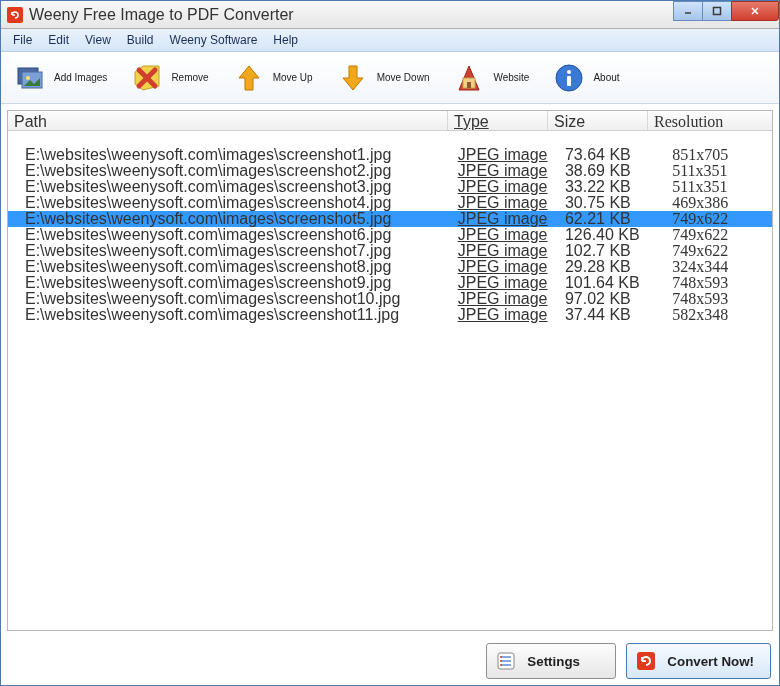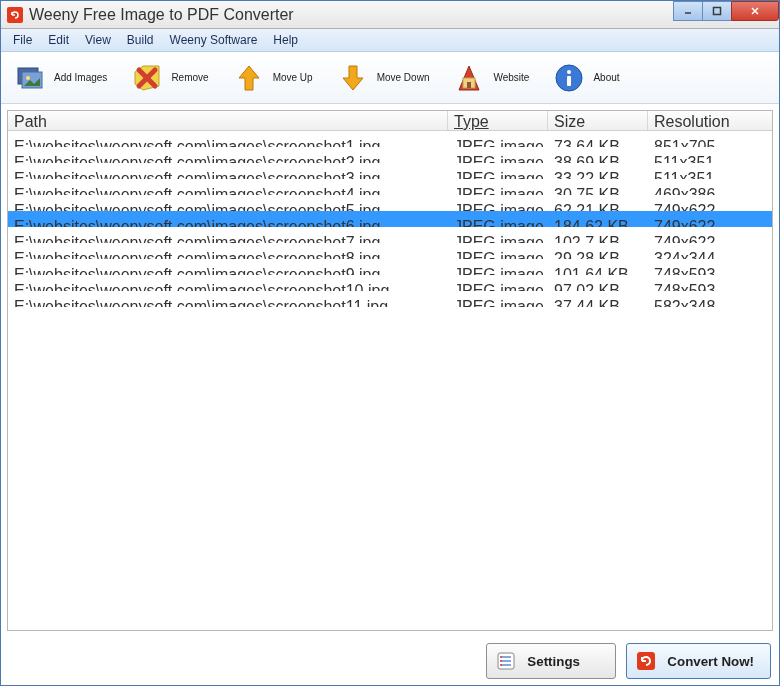--- a/index.html
+++ b/index.html
@@ -107,29 +107,29 @@
 .col {
   padding: 2px 6px;
   border-right: 1px solid #d8d8d8;
   color: #333;
   font-size: 16px;
   overflow: hidden; white-space: nowrap;
 }
 .col-path { width: 440px; }
 .col-type { width: 100px; text-decoration: underline; }
 .col-size { width: 100px; }
-.col-res  { width: 110px; border-right: none; }
+.col-res  { width: 110px; border-right: none; font-family: Liberation Serif, serif; }
 .list-body { flex: 1; overflow: auto; }
 .row {
   display: flex;
   height: 16px;
   font-size: 12px;
   color: #000;
 }
-.row .col { border-right: none; padding: 8px 6px; line-height: 16px; }
+.row .col { border-right: none; padding: 16px 6px; line-height: 16px; margin-left: 11px; }
 .row.selected {
   background: #3399ff;
   color: #fff;
 }
 .bottombar {
   height: 48px;
   display: flex; align-items: center; justify-content: flex-end;
   padding: 0 8px; gap: 10px;
 }
 .big-btn {
@@ -290,21 +290,21 @@
           </div>
           <div class="row">
             <div class="col col-path">E:\websites\weenysoft.com\images\screenshot5.jpg</div>
             <div class="col col-type">JPEG image</div>
             <div class="col col-size">62.21 KB</div>
             <div class="col col-res">749x622</div>
           </div>
           <div class="row selected">
             <div class="col col-path">E:\websites\weenysoft.com\images\screenshot6.jpg</div>
             <div class="col col-type">JPEG image</div>
-            <div class="col col-size">184.62 KB</div>
+            <div class="col col-size">126.40 KB</div>
             <div class="col col-res">749x622</div>
           </div>
           <div class="row">
             <div class="col col-path">E:\websites\weenysoft.com\images\screenshot7.jpg</div>
             <div class="col col-type">JPEG image</div>
             <div class="col col-size">102.7 KB</div>
             <div class="col col-res">749x622</div>
           </div>
           <div class="row">
             <div class="col col-path">E:\websites\weenysoft.com\images\screenshot8.jpg</div>

